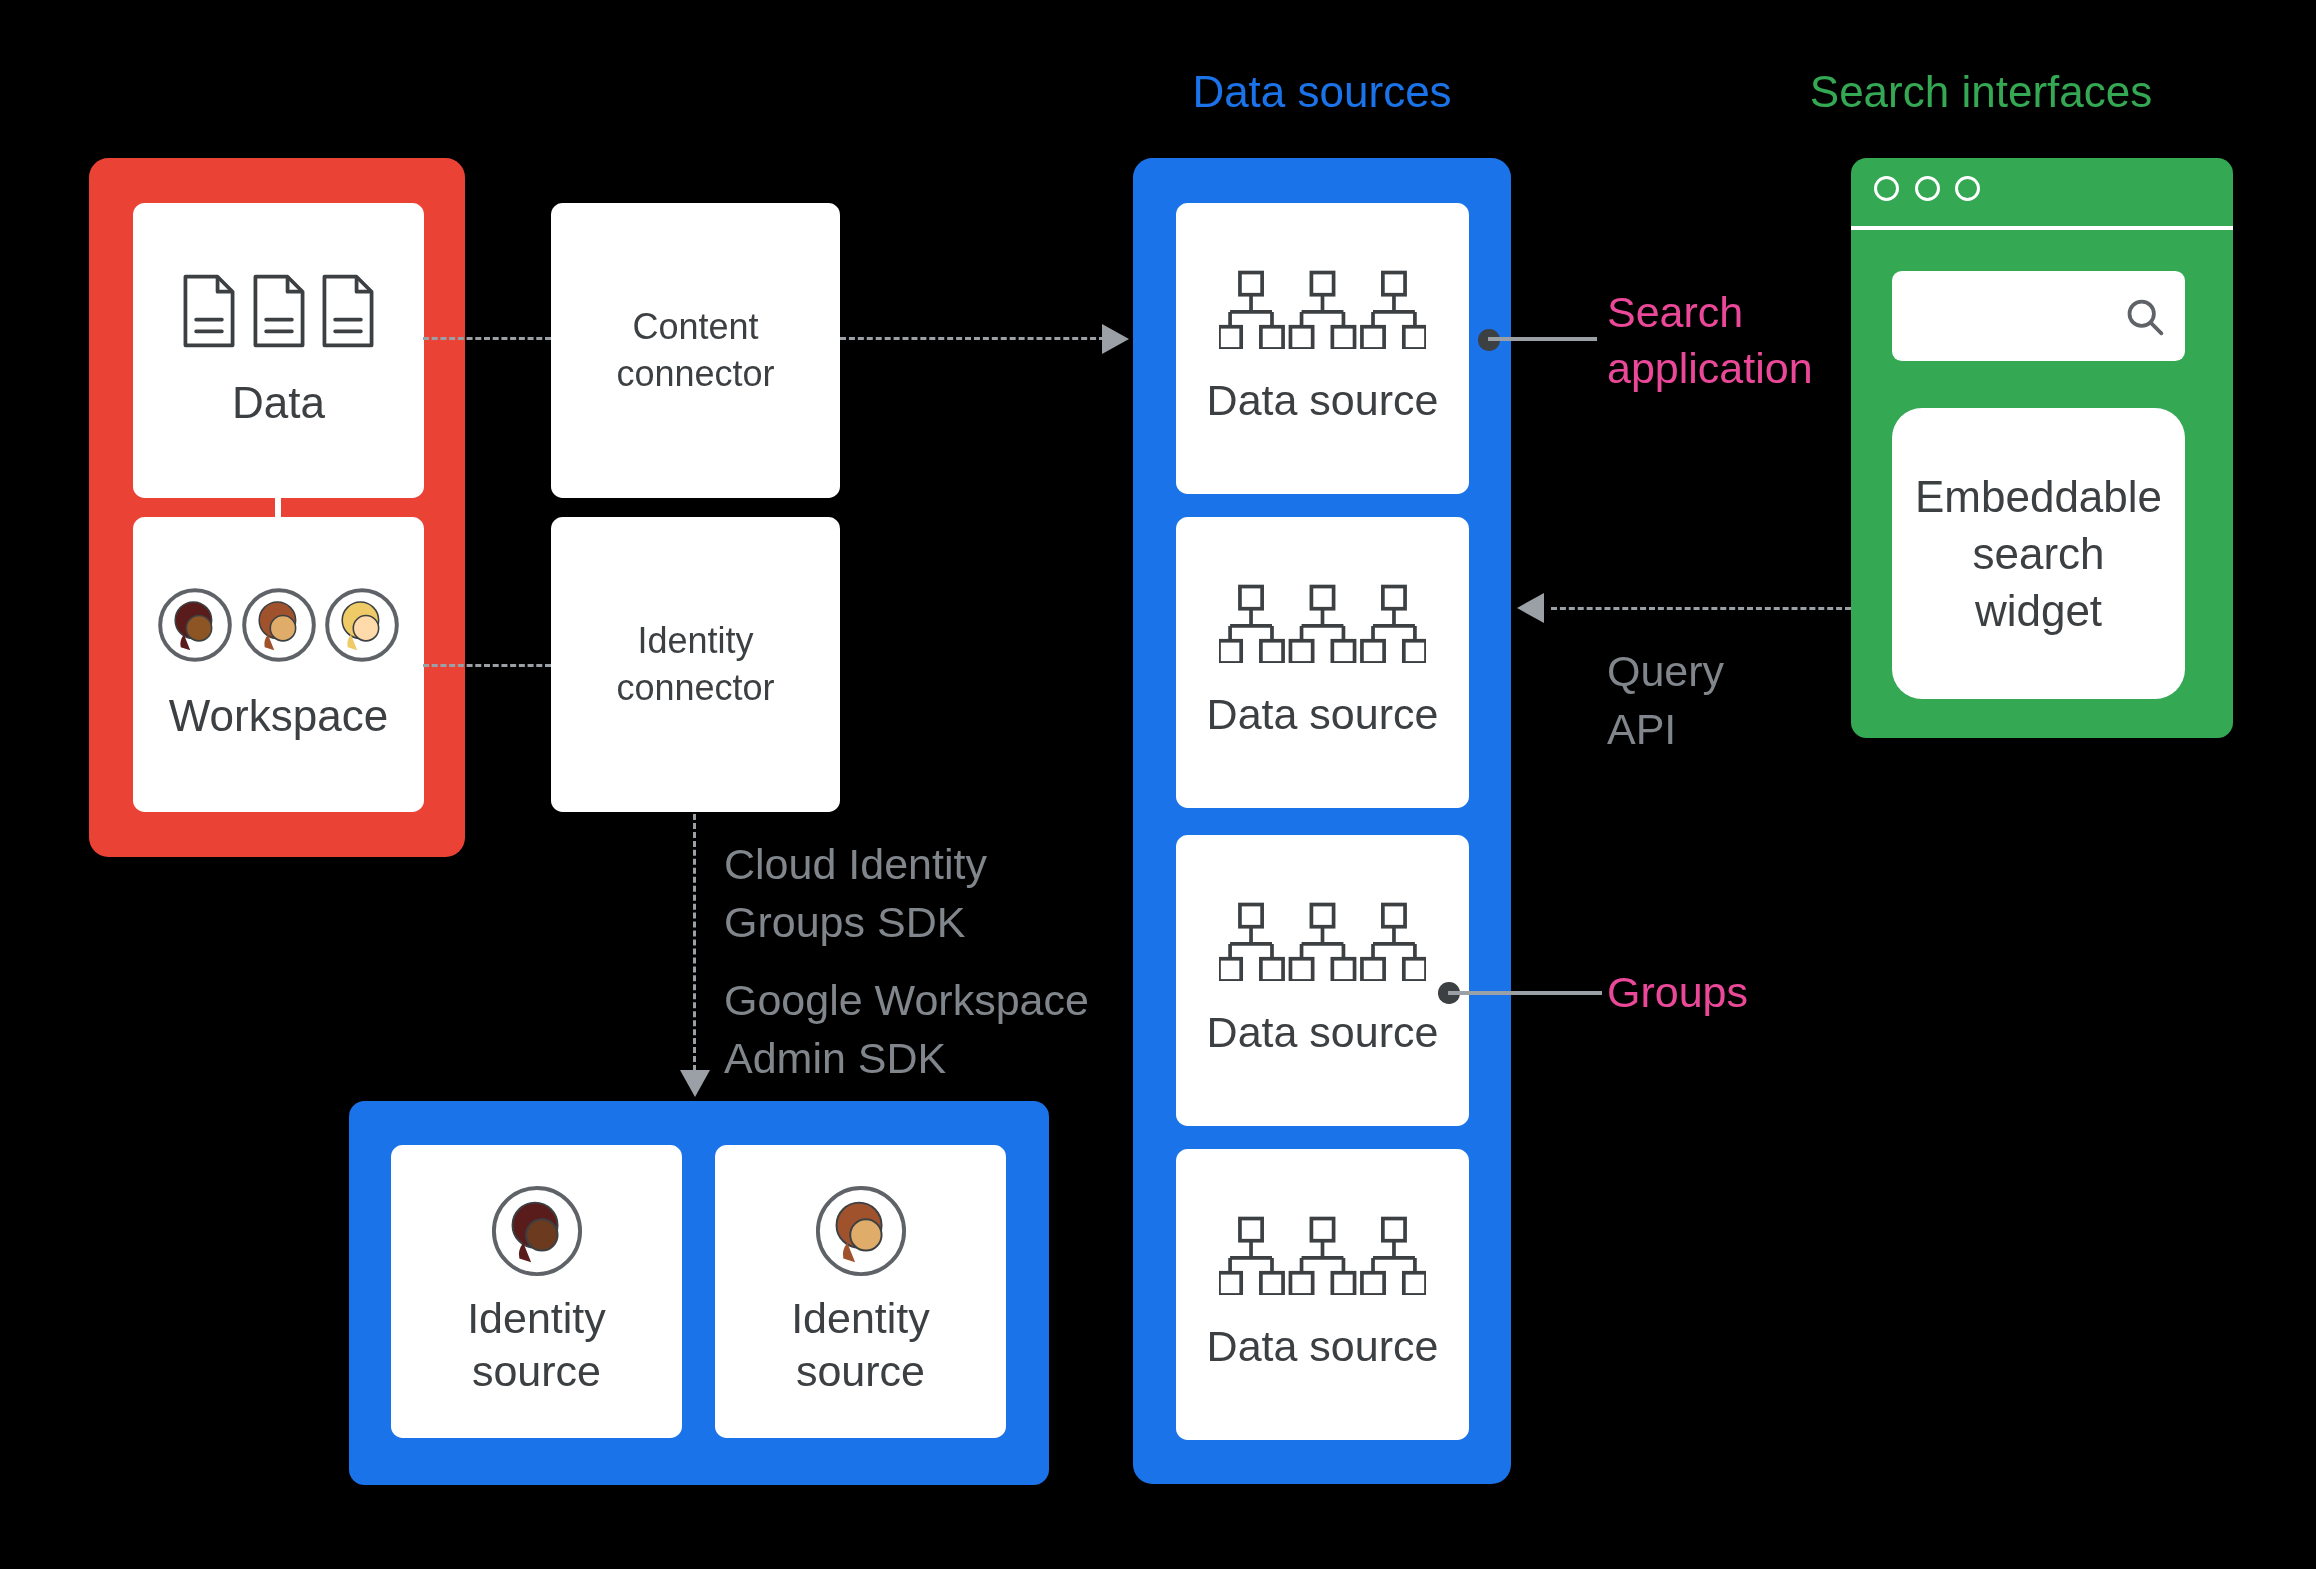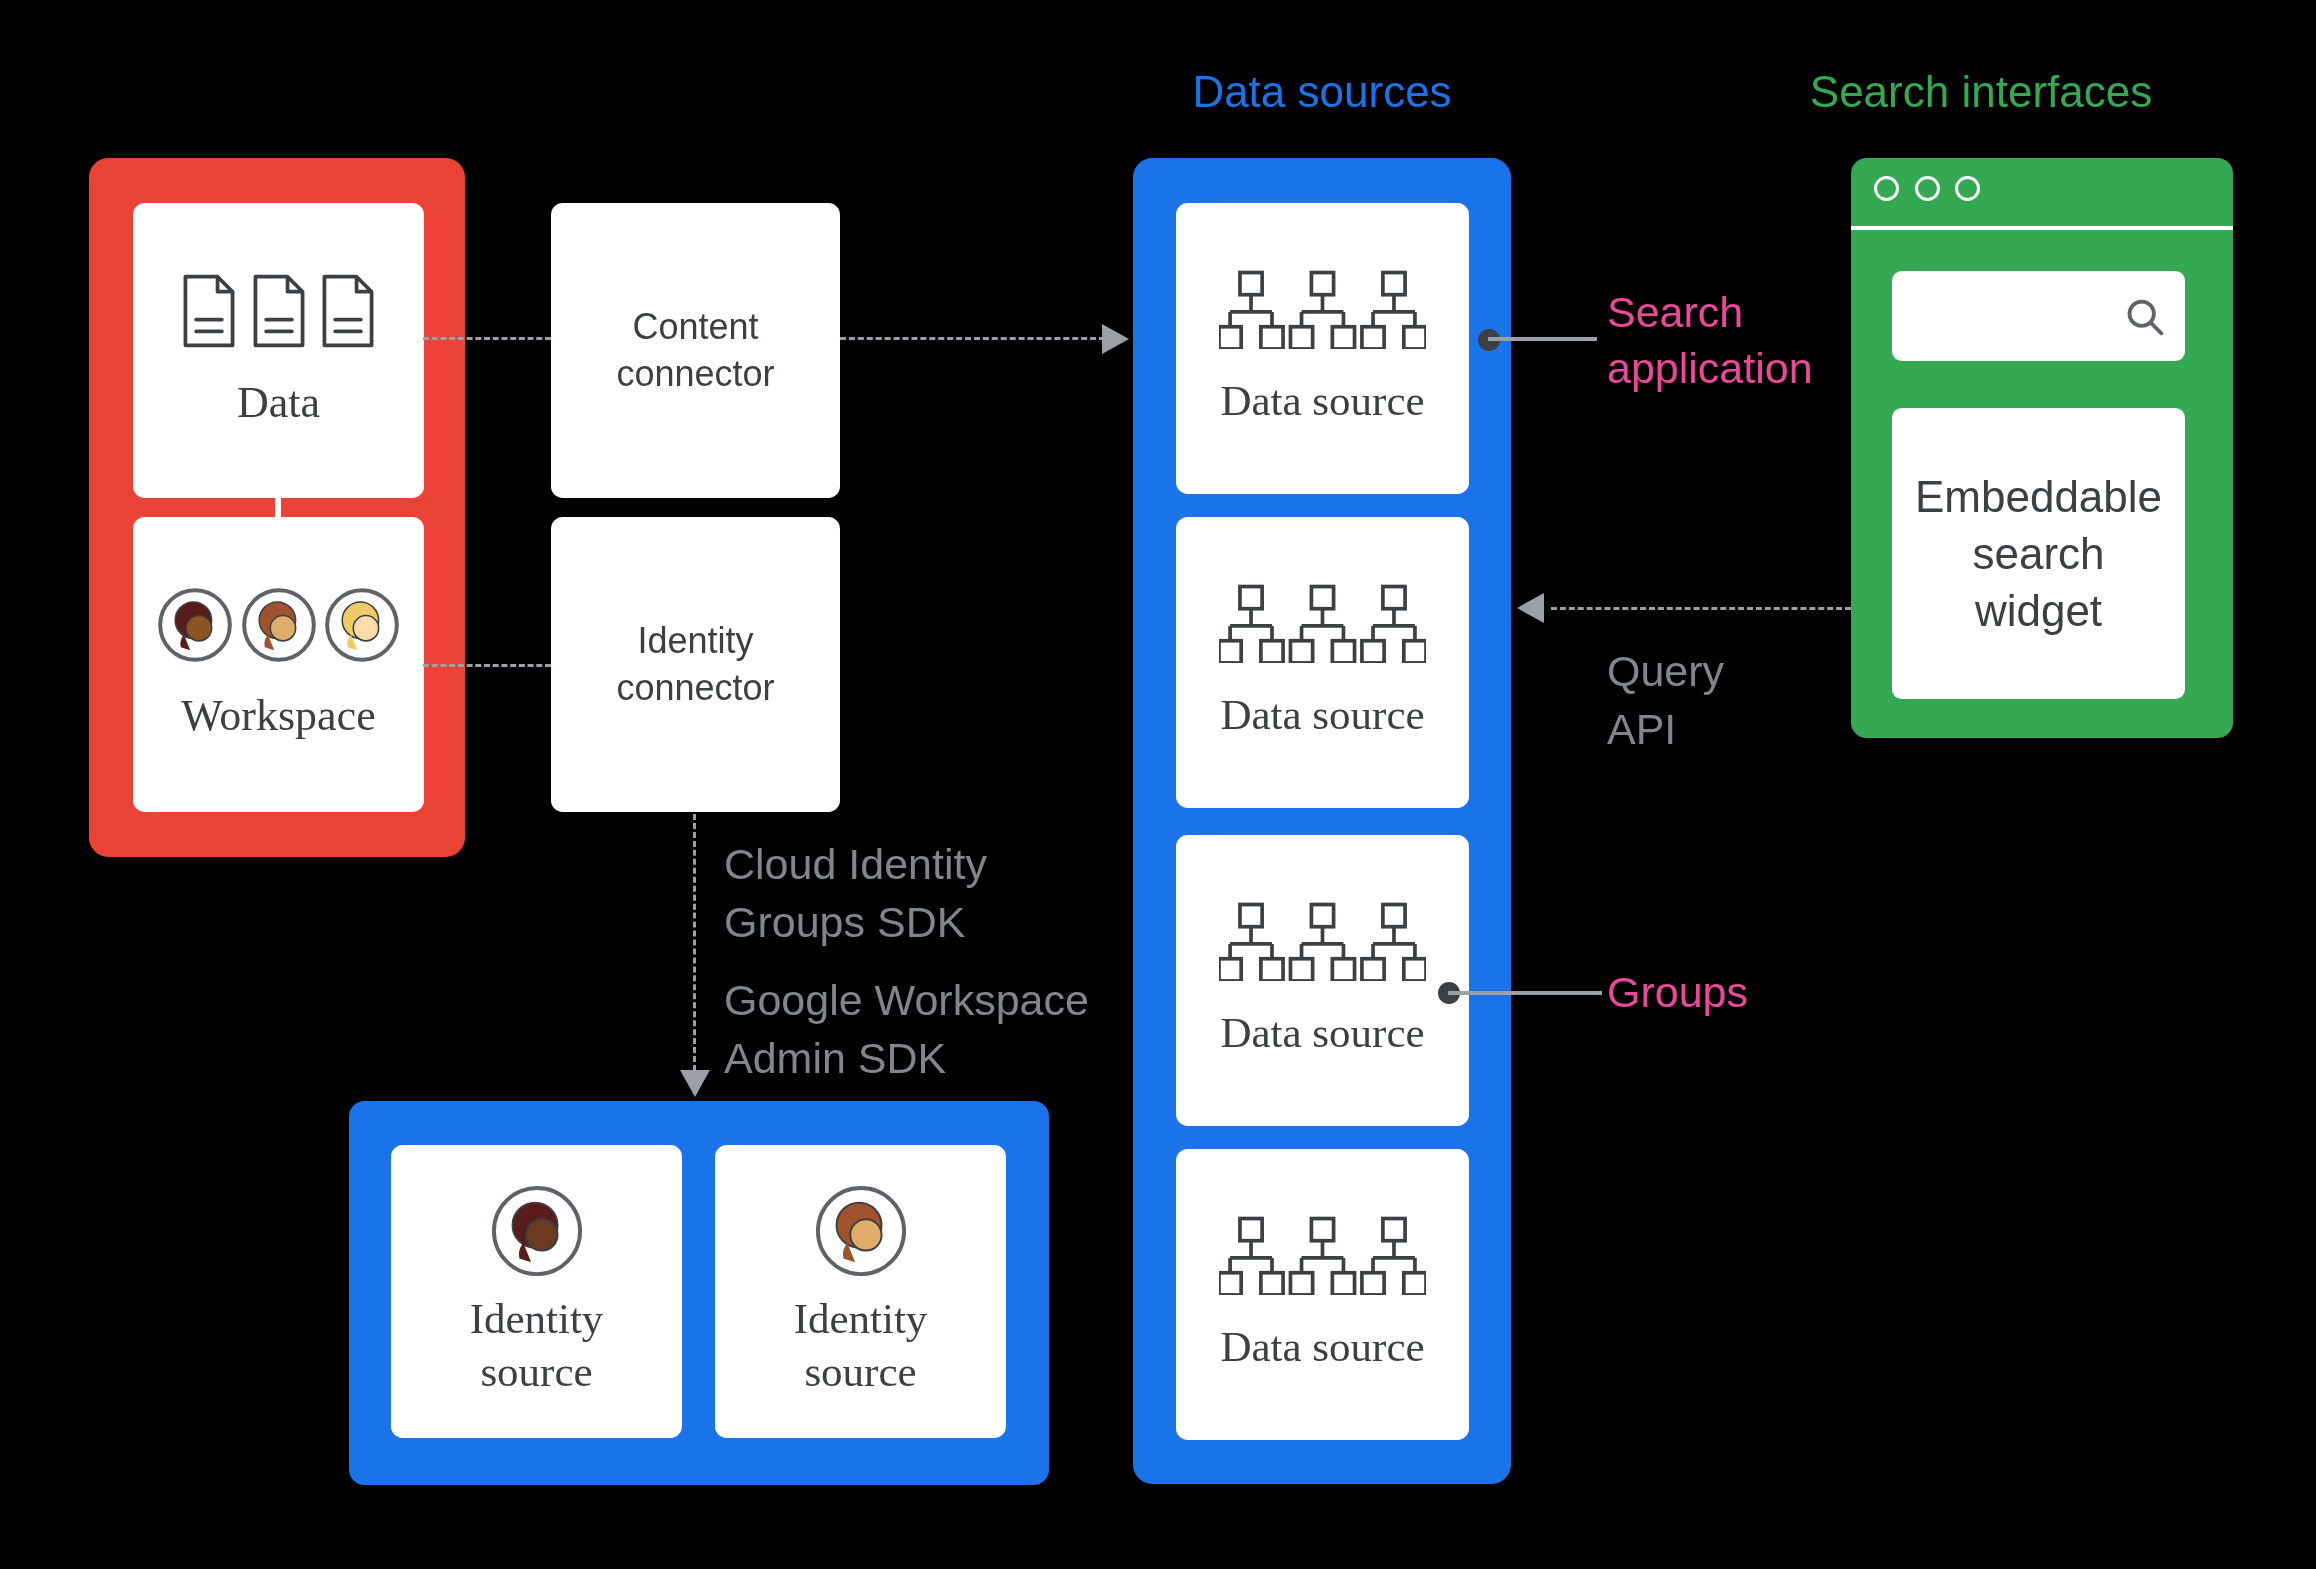--- a/index.html
+++ b/index.html
@@ -14,21 +14,21 @@
   .h-green{color:#34A853;}
   .container{position:absolute;border-radius:19.5px;}
   .c-red{background:#EA4335;}
   .c-blue{background:#1A73E8;}
   .c-green{background:#34A853;}
   .card{
     position:absolute;background:#fff;border-radius:11.7px;
     display:flex;flex-direction:column;align-items:center;justify-content:center;
     color:#3C4043;font-size:44px;text-align:center;
   }
-  .card .lbl{margin-top:25px;line-height:1.25;font-family:Liberation Serif, serif;}
+  .card .lbl{margin-top:25px;line-height:1.25;}
   .connector-box{
     position:absolute;background:#fff;border-radius:11.7px;
     display:flex;align-items:center;justify-content:center;
     color:#3C4043;font-size:36px;text-align:center;line-height:1.3;
     padding:0 41px;box-sizing:border-box;
   }
   .dash-h{position:absolute;border-top:3.9px dashed #9AA0A6;height:0;}
   .solid-h{position:absolute;background:#9AA0A6;height:3.9px;}
   .dash-v{position:absolute;border-left:3.9px dashed #9AA0A6;width:0;}
   .arrow-right{position:absolute;width:0;height:0;border-top:15.6px solid transparent;border-bottom:15.6px solid transparent;border-left:27px solid #9AA0A6;}
@@ -230,21 +230,21 @@
   </div>
   <div class="divider" style="left:1851px;top:226px;width:382px;"></div>
 
   <div class="searchbox" style="left:1892px;top:271px;width:293px;height:90px;">
     <svg width="45" height="45" viewBox="0 0 24 24">
       <circle cx="10.5" cy="10.5" r="6.5" fill="none" stroke="#5F6368" stroke-width="2"></circle>
       <line x1="15.3" y1="15.3" x2="21" y2="21" stroke="#5F6368" stroke-width="2" stroke-linecap="round"></line>
     </svg>
   </div>
 
-  <div class="widget-card" style="left:1892px;top:408px;width:293px;height:291px;">Embeddable search widget</div>
+  <div class="widget-card" style="left:1892px;top:408px;width:293px;height:291px;border-radius:30px;">Embeddable search widget</div>
 
   <div class="dash-v" style="left:693px;top:814px;height:257px;"></div>
   <div class="arrow-down" style="left:680px;top:1070px;"></div>
   <div class="gray-note" style="left:724px;top:835px;width:322px;">Cloud Identity Groups SDK</div>
   <div class="gray-note" style="left:724px;top:971px;width:380px;">Google Workspace Admin SDK</div>
 
   <div class="container c-blue" style="left:349px;top:1101px;width:700px;height:384px;border-radius:15.6px;"></div>
 
   <div class="card" style="left:391px;top:1145px;width:291px;height:293px;font-size:43px;">
     <svg width="94" height="94" viewBox="0 0 48 48">

